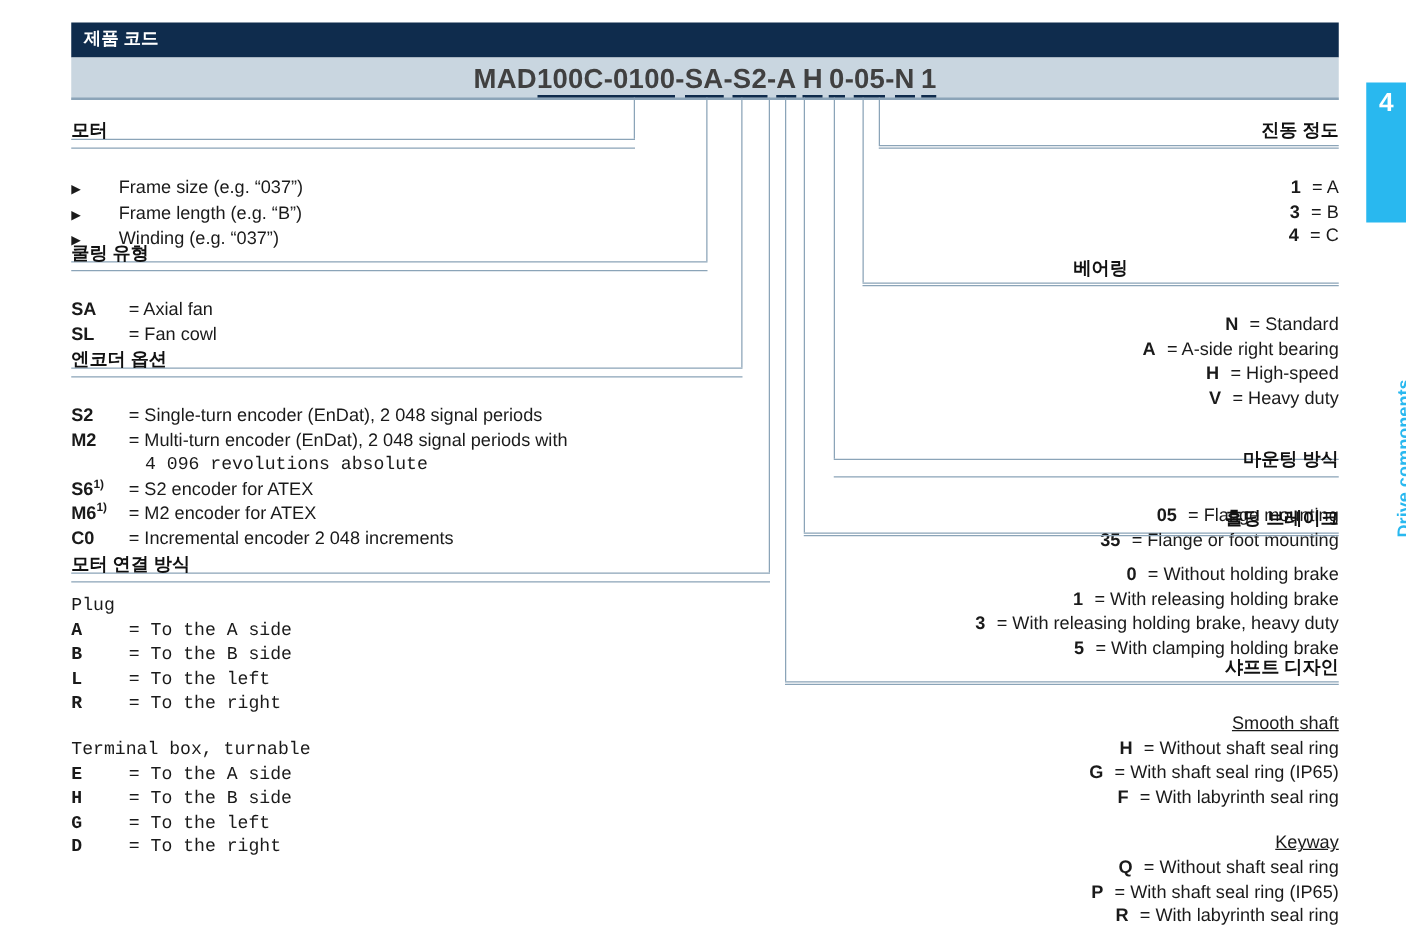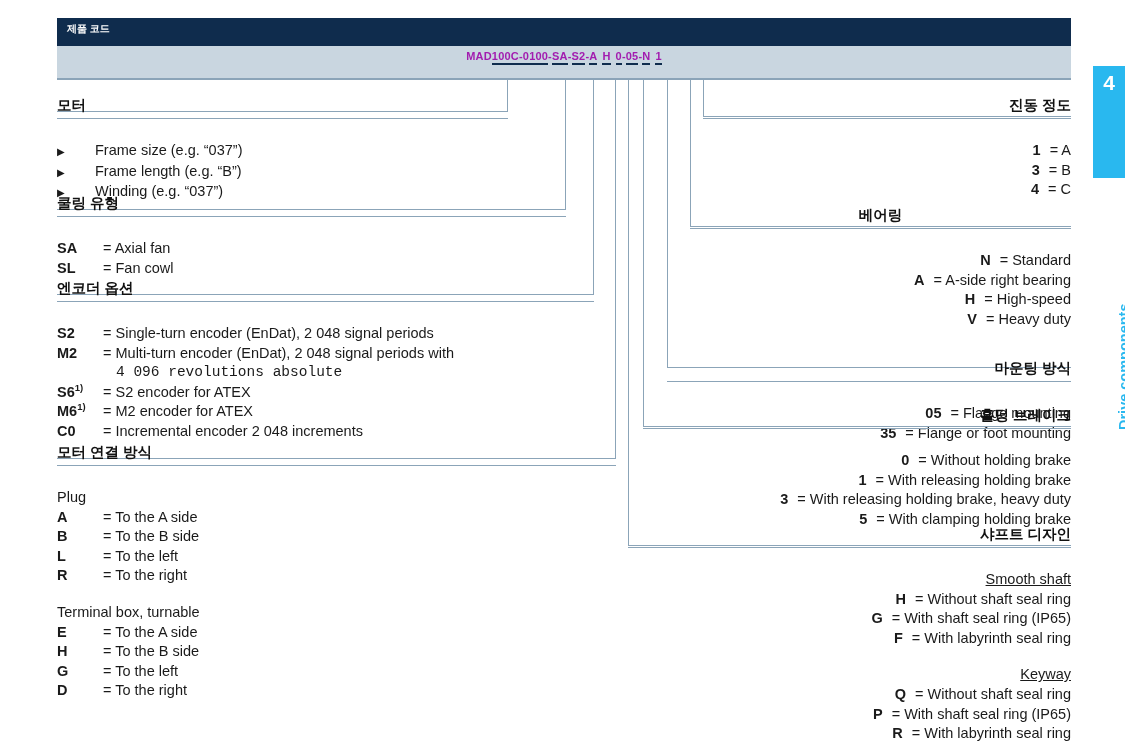--- a/index.html
+++ b/index.html
@@ -30,21 +30,21 @@
     left: 57px;
     top: 18px;
     width: 1014px;
     height: 28px;
     background: #0f2c4d;
   }
   #title-text {
     position: absolute;
     left: 10px;
     top: 4px;
-    font-size: 10px;
+    font-size: 14px;
     font-weight: bold;
     color: #ffffff;
     letter-spacing: 0px;
   }
 
   
   #code-band {
     position: absolute;
     left: 57px;
     top: 46px;
@@ -52,23 +52,23 @@
     height: 32px;
     background: #c9d6e0;
     border-bottom: 2px solid #8ba4b8;
   }
   #code-line {
     position: absolute;
     left: 0;
     top: 4px;
     width: 1014px;
     text-align: center;
-    font-size: 11px;
-    font-weight: bold;
-    color: #a21caf;
+    font-size: 22px;
+    font-weight: bold;
+    color: #404040;
     white-space: nowrap;
     letter-spacing: .2px;
   }
   #code-line .seg { }
   #code-line .ul {
     border-bottom: 2.5px solid #0f2c4d;
     padding-bottom: 1px;
   }
   #code-line .gap { display: inline-block; width: 5px; }
 
@@ -312,21 +312,21 @@
       <div class="row">
         <span class="key">C0</span>
         <span class="val">= Incremental encoder 2 048 increments</span>
       </div>
     </div>
   </div>
 
   <div class="section" style="left:57px; top:443px; width:559px;">
     <div class="sec-head">모터 연결 방식</div>
       <div class="sec-rule"></div>
-    <div class="rows" style="margin-top:22px;">
+    <div class="rows" style="margin-top:10px;font-family:Liberation Mono, monospace;">
       <div class="plain">Plug</div>
       <div class="row">
         <span class="key">A</span>
         <span class="val">= To the A side</span>
       </div>
       <div class="row">
         <span class="key">B</span>
         <span class="val">= To the B side</span>
       </div>
       <div class="row">

